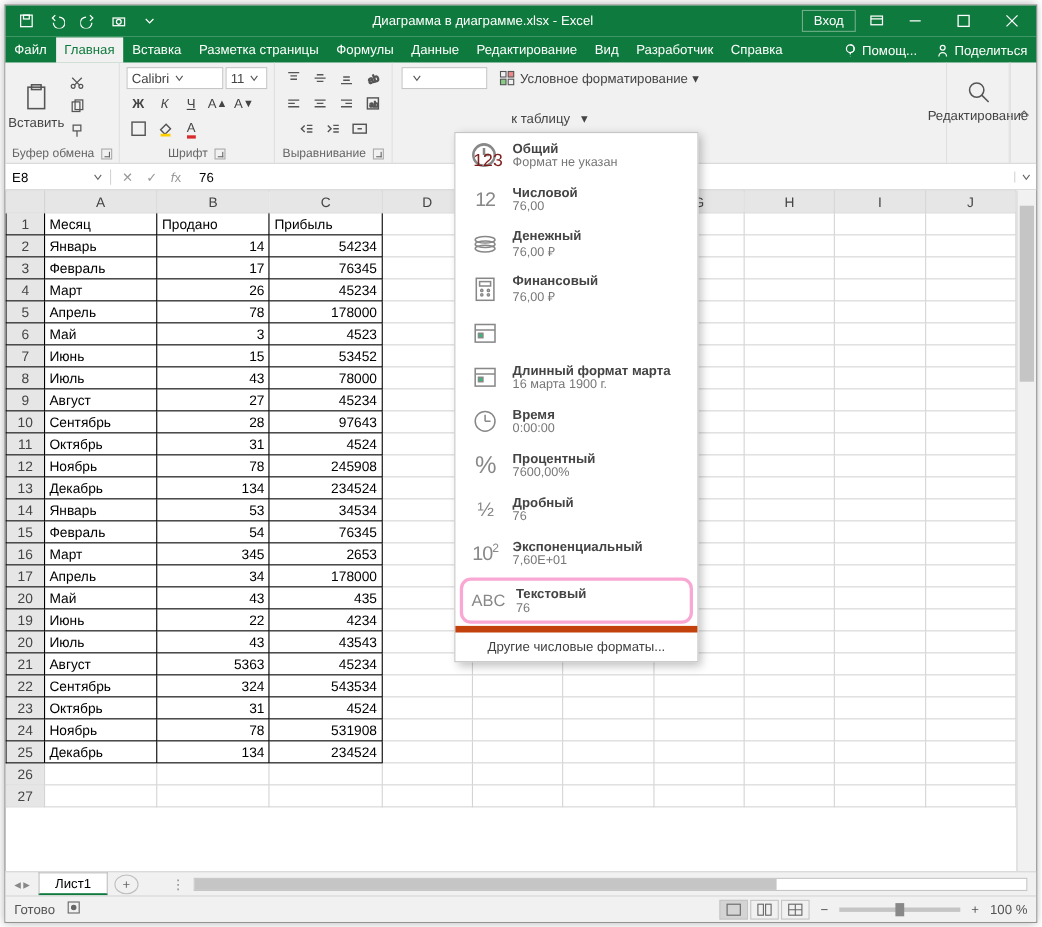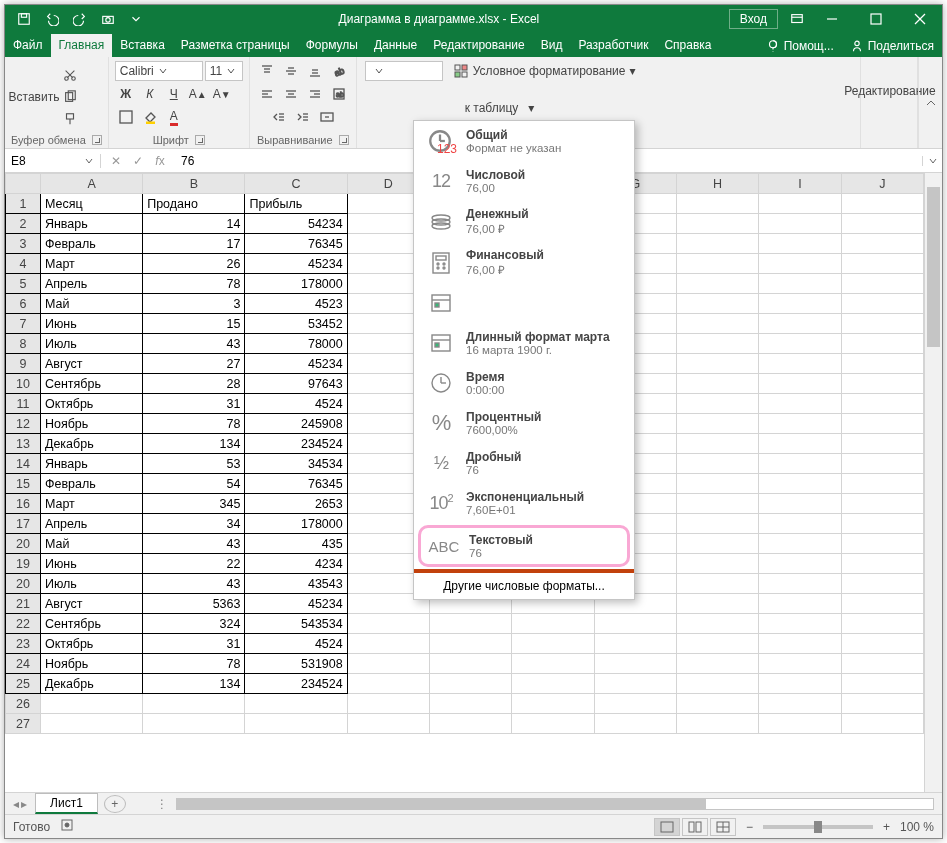--- a/index.html
+++ b/index.html
@@ -22,21 +22,21 @@
   .ribbon-right { margin-left: auto; display: flex; align-items: center; color: #fff; }
   .ribbon-right .rt { padding: 4px 8px; display: flex; align-items: center; gap: 4px; }
   .ribbon-right svg { width: 14px; height: 14px; stroke: #fff; fill: none; stroke-width: 1.3; }
   
   .ribbon { background: #f1f1f1; border-bottom: 1px solid #d4d4d4; display: flex; height: 92px; font-size: 12px; color: #444; }
   .group { border-right: 1px solid #e0e0e0; padding: 4px 6px 2px; display: flex; flex-direction: column; }
   .group-label { text-align: center; font-size: 11px; color: #666; padding-top: 2px; display: flex; justify-content: center; gap: 6px; align-items: center; }
   .group-label .launcher { width: 10px; height: 10px; border: 1px solid #aaa; position: relative; }
   .group-label .launcher::after { content: ""; position: absolute; right: 1px; bottom: 1px; width: 4px; height: 4px; border-right: 1px solid #666; border-bottom: 1px solid #666; }
   .gc { display: flex; flex: 1; align-items: center; gap: 4px; }
-  .btn-lg { width: 44px; height: 60px; display: flex; flex-direction: row; align-items: center; justify-content: center; gap: 2px; }
+  .btn-lg { width: 44px; height: 60px; display: flex; flex-direction: column; align-items: center; justify-content: center; gap: 2px; }
   .btn-lg svg { width: 26px; height: 26px; stroke: #555; fill: none; stroke-width: 1.3; }
   .btn-sm { width: 22px; height: 20px; display: flex; align-items: center; justify-content: center; }
   .btn-sm svg { width: 14px; height: 14px; stroke: #555; fill: none; stroke-width: 1.3; }
   .stack { display: flex; flex-direction: column; gap: 2px; }
   .row { display: flex; gap: 2px; align-items: center; }
   .combo { border: 1px solid #c5c5c5; background: #fff; height: 20px; display: flex; align-items: center; padding: 0 4px; gap: 4px; }
   .combo .dd { width: 12px; height: 12px; }
   .dd svg { width: 10px; height: 10px; stroke: #555; fill: none; }
   .auto-width { flex: 1; }
   .collapse-btn { width: 24px; display: flex; align-items: center; justify-content: center; border-left: 1px solid #e0e0e0; }
@@ -64,21 +64,21 @@
   .vscroll { width: 18px; background: #f1f1f1; border-left: 1px solid #d4d4d4; position: relative; }
   .vscroll .thumb { position: absolute; left: 2px; right: 2px; top: 14px; height: 160px; background: #c5c5c5; }
   
   .format-dropdown { position: absolute; left: 413px; top: 120px; width: 222px; background: #fff; border: 1px solid #c5c5c5; box-shadow: 3px 3px 8px rgba(0,0,0,0.25); z-index: 50; font-size: 12px; }
   .fmt-item { display: flex; align-items: center; gap: 10px; padding: 6px 12px; }
   .fmt-icon { width: 30px; height: 28px; display: flex; align-items: center; justify-content: center; color: #888; }
   .fmt-icon svg { width: 26px; height: 26px; stroke: #888; fill: none; stroke-width: 1.4; }
   .fmt-text .t1 { font-weight: bold; color: #444; }
   .fmt-text .t2 { color: #777; font-size: 11.5px; }
   .fmt-item.highlight { border: 3px solid #f9a8d4; border-radius: 10px; margin: 2px 4px; padding: 4px 8px; }
-  .fmt-more { text-align: center; color: #000000; padding: 6px 0; border-top: 4px solid #c2410c; }
+  .fmt-more { text-align: center; color: #404040; padding: 6px 0; border-top: 6px solid #c2410c; }
   .fmt-icon .txt { font-size: 18px; color: #888; letter-spacing: -1px; }
   
   .sheet-tabs { height: 22px; border-top: 1px solid #d4d4d4; display: flex; align-items: center; background: #f1f1f1; font-size: 12px; }
   .sheet-tabs .nav { display: flex; gap: 2px; padding: 0 8px; color: #888; }
   .sheet-tab { background: #fff; border: 1px solid #bdbdbd; border-bottom: 2px solid #0f7a3d; padding: 2px 14px; }
   .sheet-add { width: 22px; height: 18px; display: flex; align-items: center; justify-content: center; border: 1px solid #bdbdbd; border-radius: 50%; margin-left: 6px; color: #666; }
   .hscroll-track { flex: 1; margin: 0 8px; height: 12px; border: 1px solid #c5c5c5; position: relative; background: #fff; }
   .hscroll-track .hthumb { position: absolute; left: 0; top: 0; bottom: 0; width: 70%; background: #c5c5c5; }
   
   .status { height: 24px; background: #f1f1f1; border-top: 1px solid #d4d4d4; display: flex; align-items: center; font-size: 12px; color: #555; padding: 0 8px; gap: 10px; }
@@ -872,21 +872,21 @@
 
 <div class="format-dropdown" id="fmt-dd">
     <div class="fmt-item">
       <div class="fmt-icon">
         <div style="position:relative;width:28px;height:26px">
           <svg width="16" height="16" viewBox="0 0 16 16" style="stroke:#888;fill:none;position:absolute;top:0;left:0">
             <circle cx="8" cy="8" r="6"></circle>
             <line x1="8" y1="8" x2="8" y2="4"></line>
             <line x1="8" y1="8" x2="11" y2="8"></line>
           </svg>
-          <span style="position:absolute;bottom:-2px;right:-2px;font-size:12px;color:#ef4444">123</span>
+          <span style="position:absolute;bottom:-2px;right:-2px;font-size:16px;color:#7f1d1d">123</span>
         </div>
       </div>
       <div class="fmt-text">
         <div class="t1">Общий</div>
         <div class="t2">Формат не указан</div>
       </div>
     </div>
     <div class="fmt-item">
       <div class="fmt-icon">
         <span class="txt">12</span>

